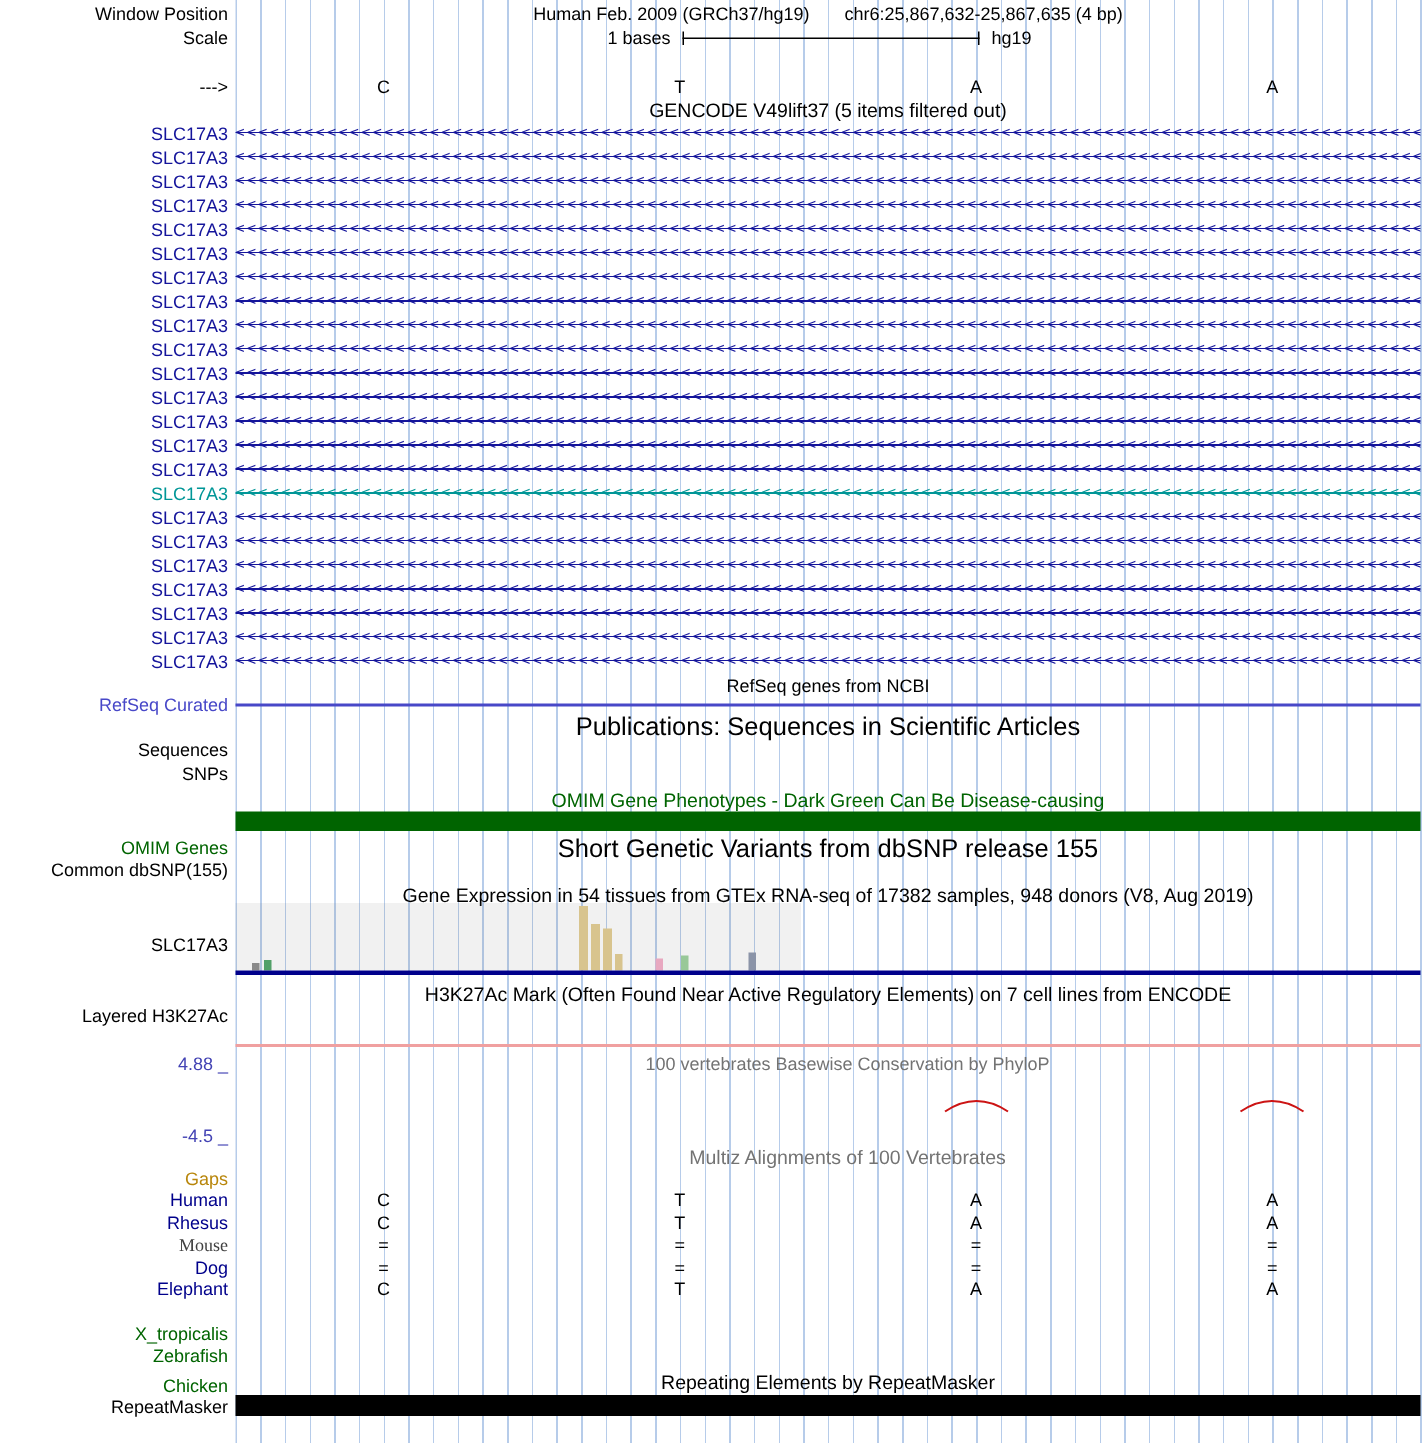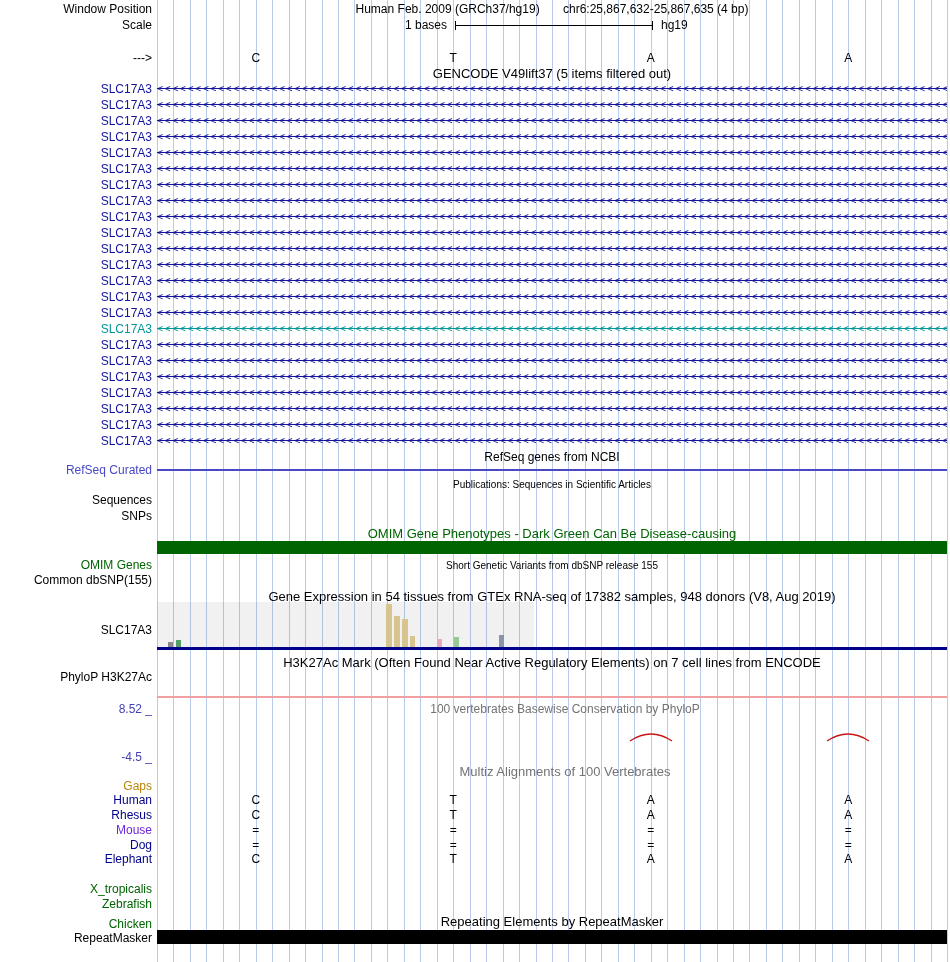--- a/index.html
+++ b/index.html
@@ -15,21 +15,21 @@
     position:absolute; left:157px; top:0; width:791px; height:962px;
     background:repeating-linear-gradient(to right,
       rgba(170,195,230,.85) 0px, rgba(170,195,230,.85) 1px,
       transparent 1px, transparent 16.458px);
   }
 
   .row { position:absolute; left:0; width:950px; height:16px; line-height:16px; white-space:nowrap; }
   .lbl { position:absolute; left:0; width:152px; text-align:right; white-space:nowrap; }
   .trk { position:absolute; left:157px; width:790px; height:100%; }
   .center { text-align:center; }
-  .small { font-size:10px; }
+  .small { font-size:17px; }
   .big { font-size:13px; }
   .t-blue { color:#737373;margin-left:13px; }
   .t-green { color:#006400; }
   .cons-lbl { color:#4343b4; }
   .gaps-lbl { color:#b8860b; }
   .refseq-lbl { color:#4848c8; }
   .omim-lbl { color:#006400;margin-top:17px; }
 
   .base { position:absolute; transform:translateX(-50%); }
 
@@ -254,26 +254,26 @@
       <div class="gtex-bar" style="left: 280px; width: 5px; height: 8px; background: rgb(232, 168, 192);"></div>
       <div class="gtex-bar" style="left: 297px; width: 5px; height: 10px; background: rgb(152, 200, 152);"></div>
       <div class="gtex-bar" style="left: 342px; width: 5px; height: 12px; background: rgb(139, 148, 168);"></div>
     </div>
   <div class="gtex-baseline"></div>
 
   <div class="row" style="top:655px">
     <div class="trk center big"><span>H3K27Ac Mark (Often Found Near Active Regulatory Elements) on 7 cell lines from ENCODE</span></div>
   </div>
   <div class="row" style="top:669px">
-    <span class="lbl">PhyloP H3K27Ac</span>
+    <span class="lbl">Layered H3K27Ac</span>
   </div>
   <div class="h3k-line"></div>
 
   <div class="row" style="top:701px">
-    <span class="lbl cons-lbl">8.52 _</span>
+    <span class="lbl cons-lbl">4.88 _</span>
     <div class="trk center t-blue"><span>100 vertebrates Basewise Conservation by PhyloP</span></div>
   </div>
   <svg class="arc" style="left:629px" viewBox="0 0 44 12">
     <path d="M1 10 Q 22 -4 43 10" fill="none" stroke="#cc1414" stroke-width="1.4"></path>
   </svg>
   <svg class="arc" style="left:826px" viewBox="0 0 44 12">
     <path d="M1 10 Q 22 -4 43 10" fill="none" stroke="#cc1414" stroke-width="1.4"></path>
   </svg>
   <div class="row" style="top:749px">
     <span class="lbl cons-lbl">-4.5 _</span>
@@ -298,21 +298,21 @@
       <div class="m-row" style="top: 808px;">
         <span class="lbl" style="color: rgb(0, 0, 139);">Rhesus</span>
         <div class="trk">
           <span class="base" style="left: 98.75px;">C</span>
           <span class="base" style="left: 296.25px;">T</span>
           <span class="base" style="left: 493.75px;">A</span>
           <span class="base" style="left: 691.25px;">A</span>
         </div>
       </div>
       <div class="m-row" style="top: 823px;">
-        <span class="lbl" style="color: #6d28d9;">Mouse</span>
+        <span class="lbl" style="color: #404040; font-family: Liberation Serif, serif;">Mouse</span>
         <div class="trk">
           <span class="base" style="left: 98.75px;">=</span>
           <span class="base" style="left: 296.25px;">=</span>
           <span class="base" style="left: 493.75px;">=</span>
           <span class="base" style="left: 691.25px;">=</span>
         </div>
       </div>
       <div class="m-row" style="top: 838px;">
         <span class="lbl" style="color: rgb(0, 0, 139);">Dog</span>
         <div class="trk">

